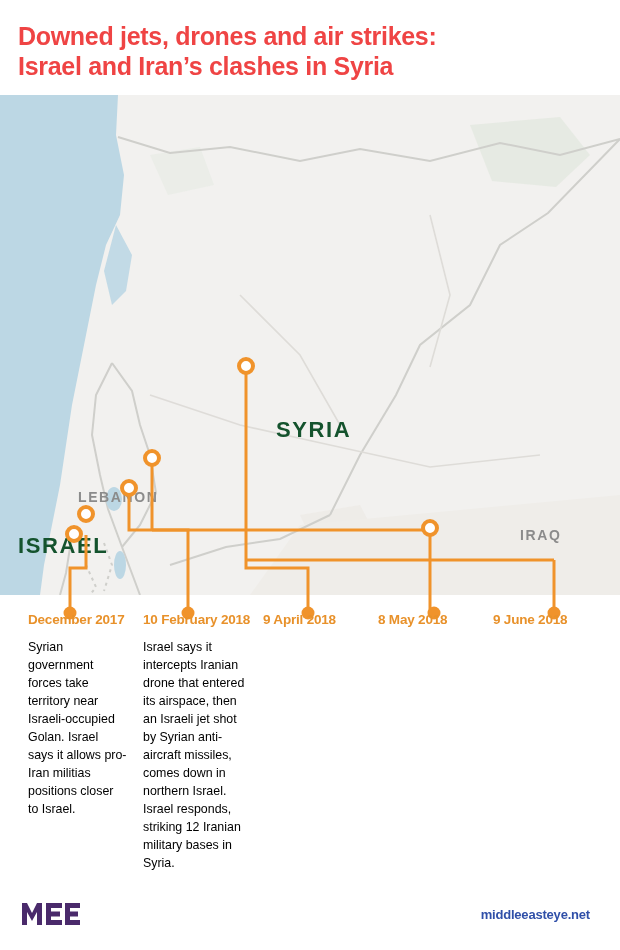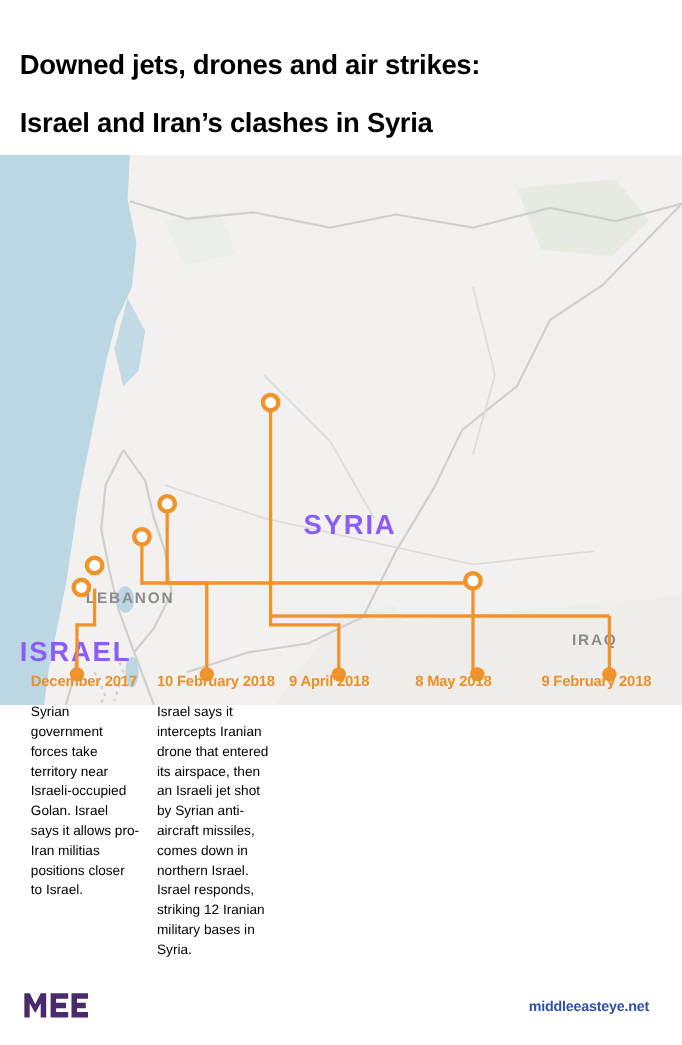--- a/index.html
+++ b/index.html
@@ -9,45 +9,44 @@
     font-family: "Liberation Sans", sans-serif;
     overflow: hidden;
   }
   .page { position: relative; width: 620px; height: 950px; background:#fff; }
 
   
   .title-block { padding: 22px 18px 14px 18px; }
   .title-line {
     font-size: 25px;
     font-weight: bold;
-    color: #000000;
+    color: #ef4444;
     line-height: 1.18;
     letter-spacing: -0.3px;
-    margin-top: 23px;
   }
 
   
   .map-wrap {
     position: relative;
     width: 620px;
     height: 500px;
     background: #f2f1ef;
     overflow: hidden;
   }
   .map-svg { position:absolute; left:0; top:0; }
 
   .map-label {
     position: absolute;
     color: #8b8b8b;
     font-weight: bold;
     letter-spacing: 1.6px;
     font-size: 14px;
     white-space: nowrap;
   }
-  .map-label.dark { color: #8b5cf6; font-size: 25px; }
+  .map-label.dark { color: #14532d; font-size: 22px; }
 
   
   .tl-svg { position:absolute; left:0; top:0; pointer-events:none; }
 
   
   .cards {
     position: absolute;
     left: 0; top: 612px;
     width: 620px;
     display: flex;
@@ -202,21 +201,21 @@
 
     <div class="card">
       <div class="card-date">9 April 2018</div>
     </div>
 
     <div class="card">
       <div class="card-date">8 May 2018</div>
     </div>
 
     <div class="card">
-      <div class="card-date">9 February 2018</div>
+      <div class="card-date">9 June 2018</div>
     </div>
 
   </div>
 
   <div class="footer">
     <div class="logo">
       <svg width="58" height="26" viewBox="0 0 58 26">
         <g fill="#4a2a6b">
 
           <path d="M0,2 L5,2 L10,12 L15,2 L20,2 L20,24 L15,24 L15,11 L10,20 L5,11 L5,24 L0,24 Z"></path>

